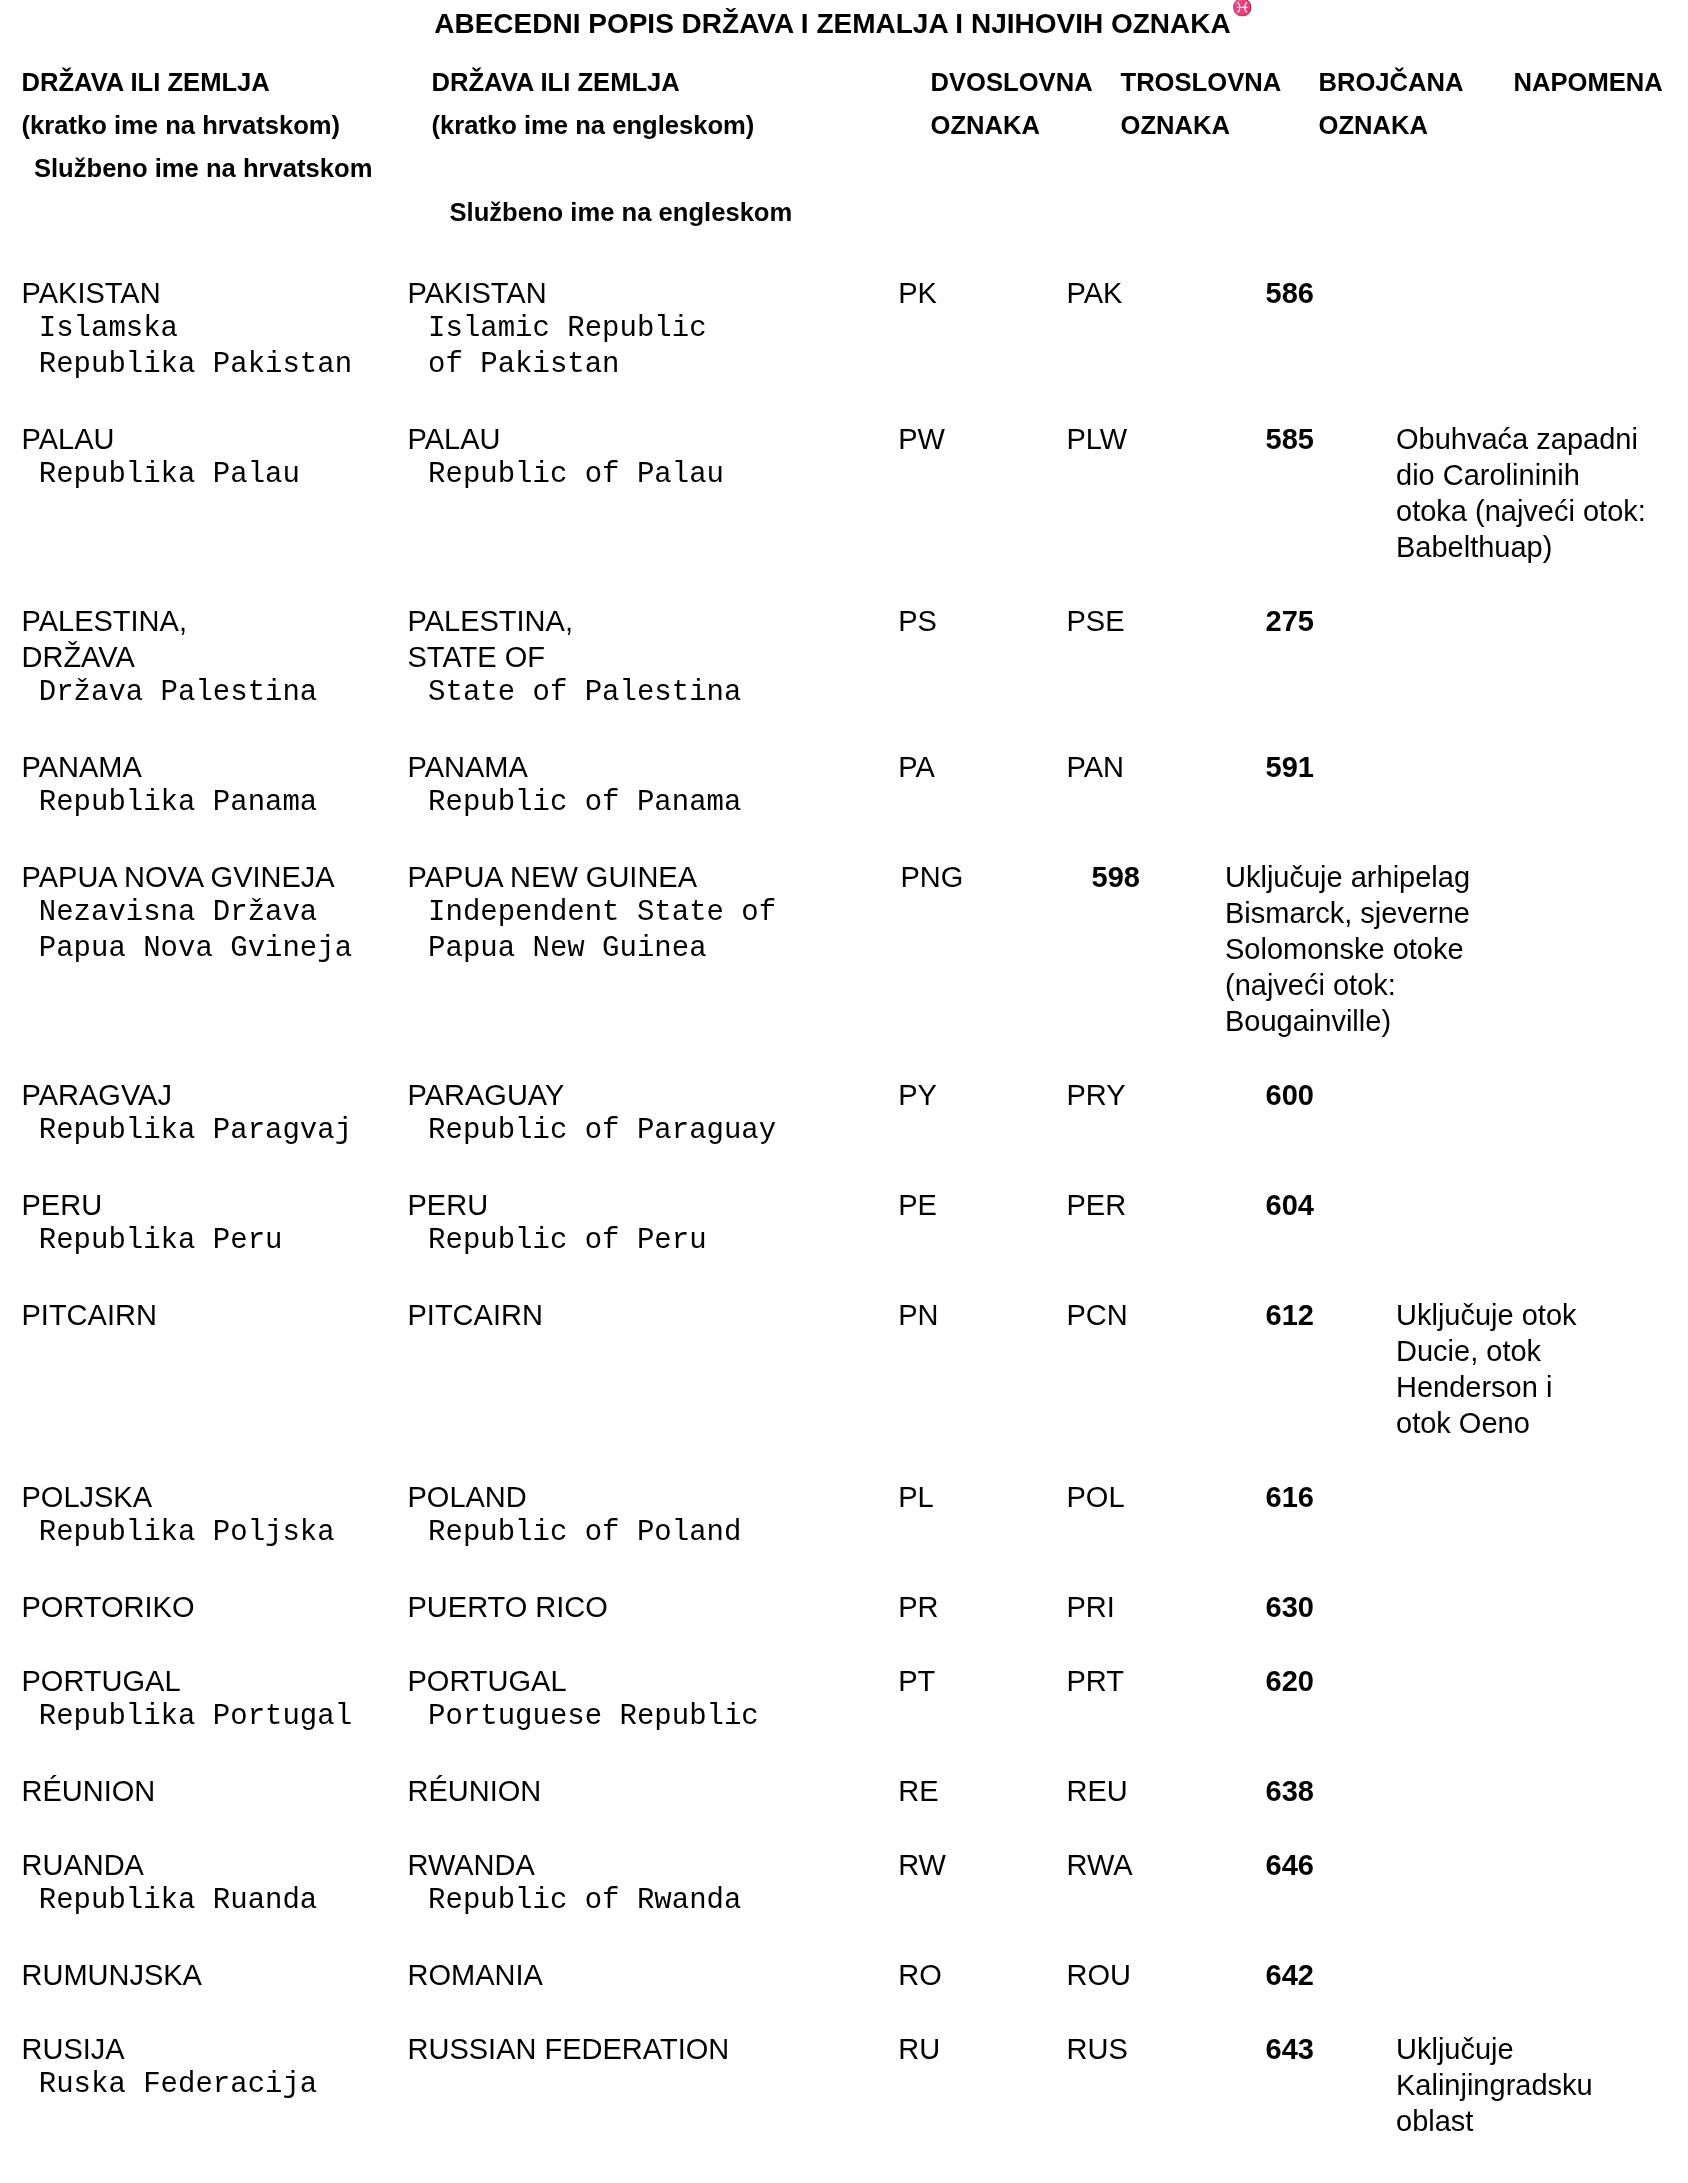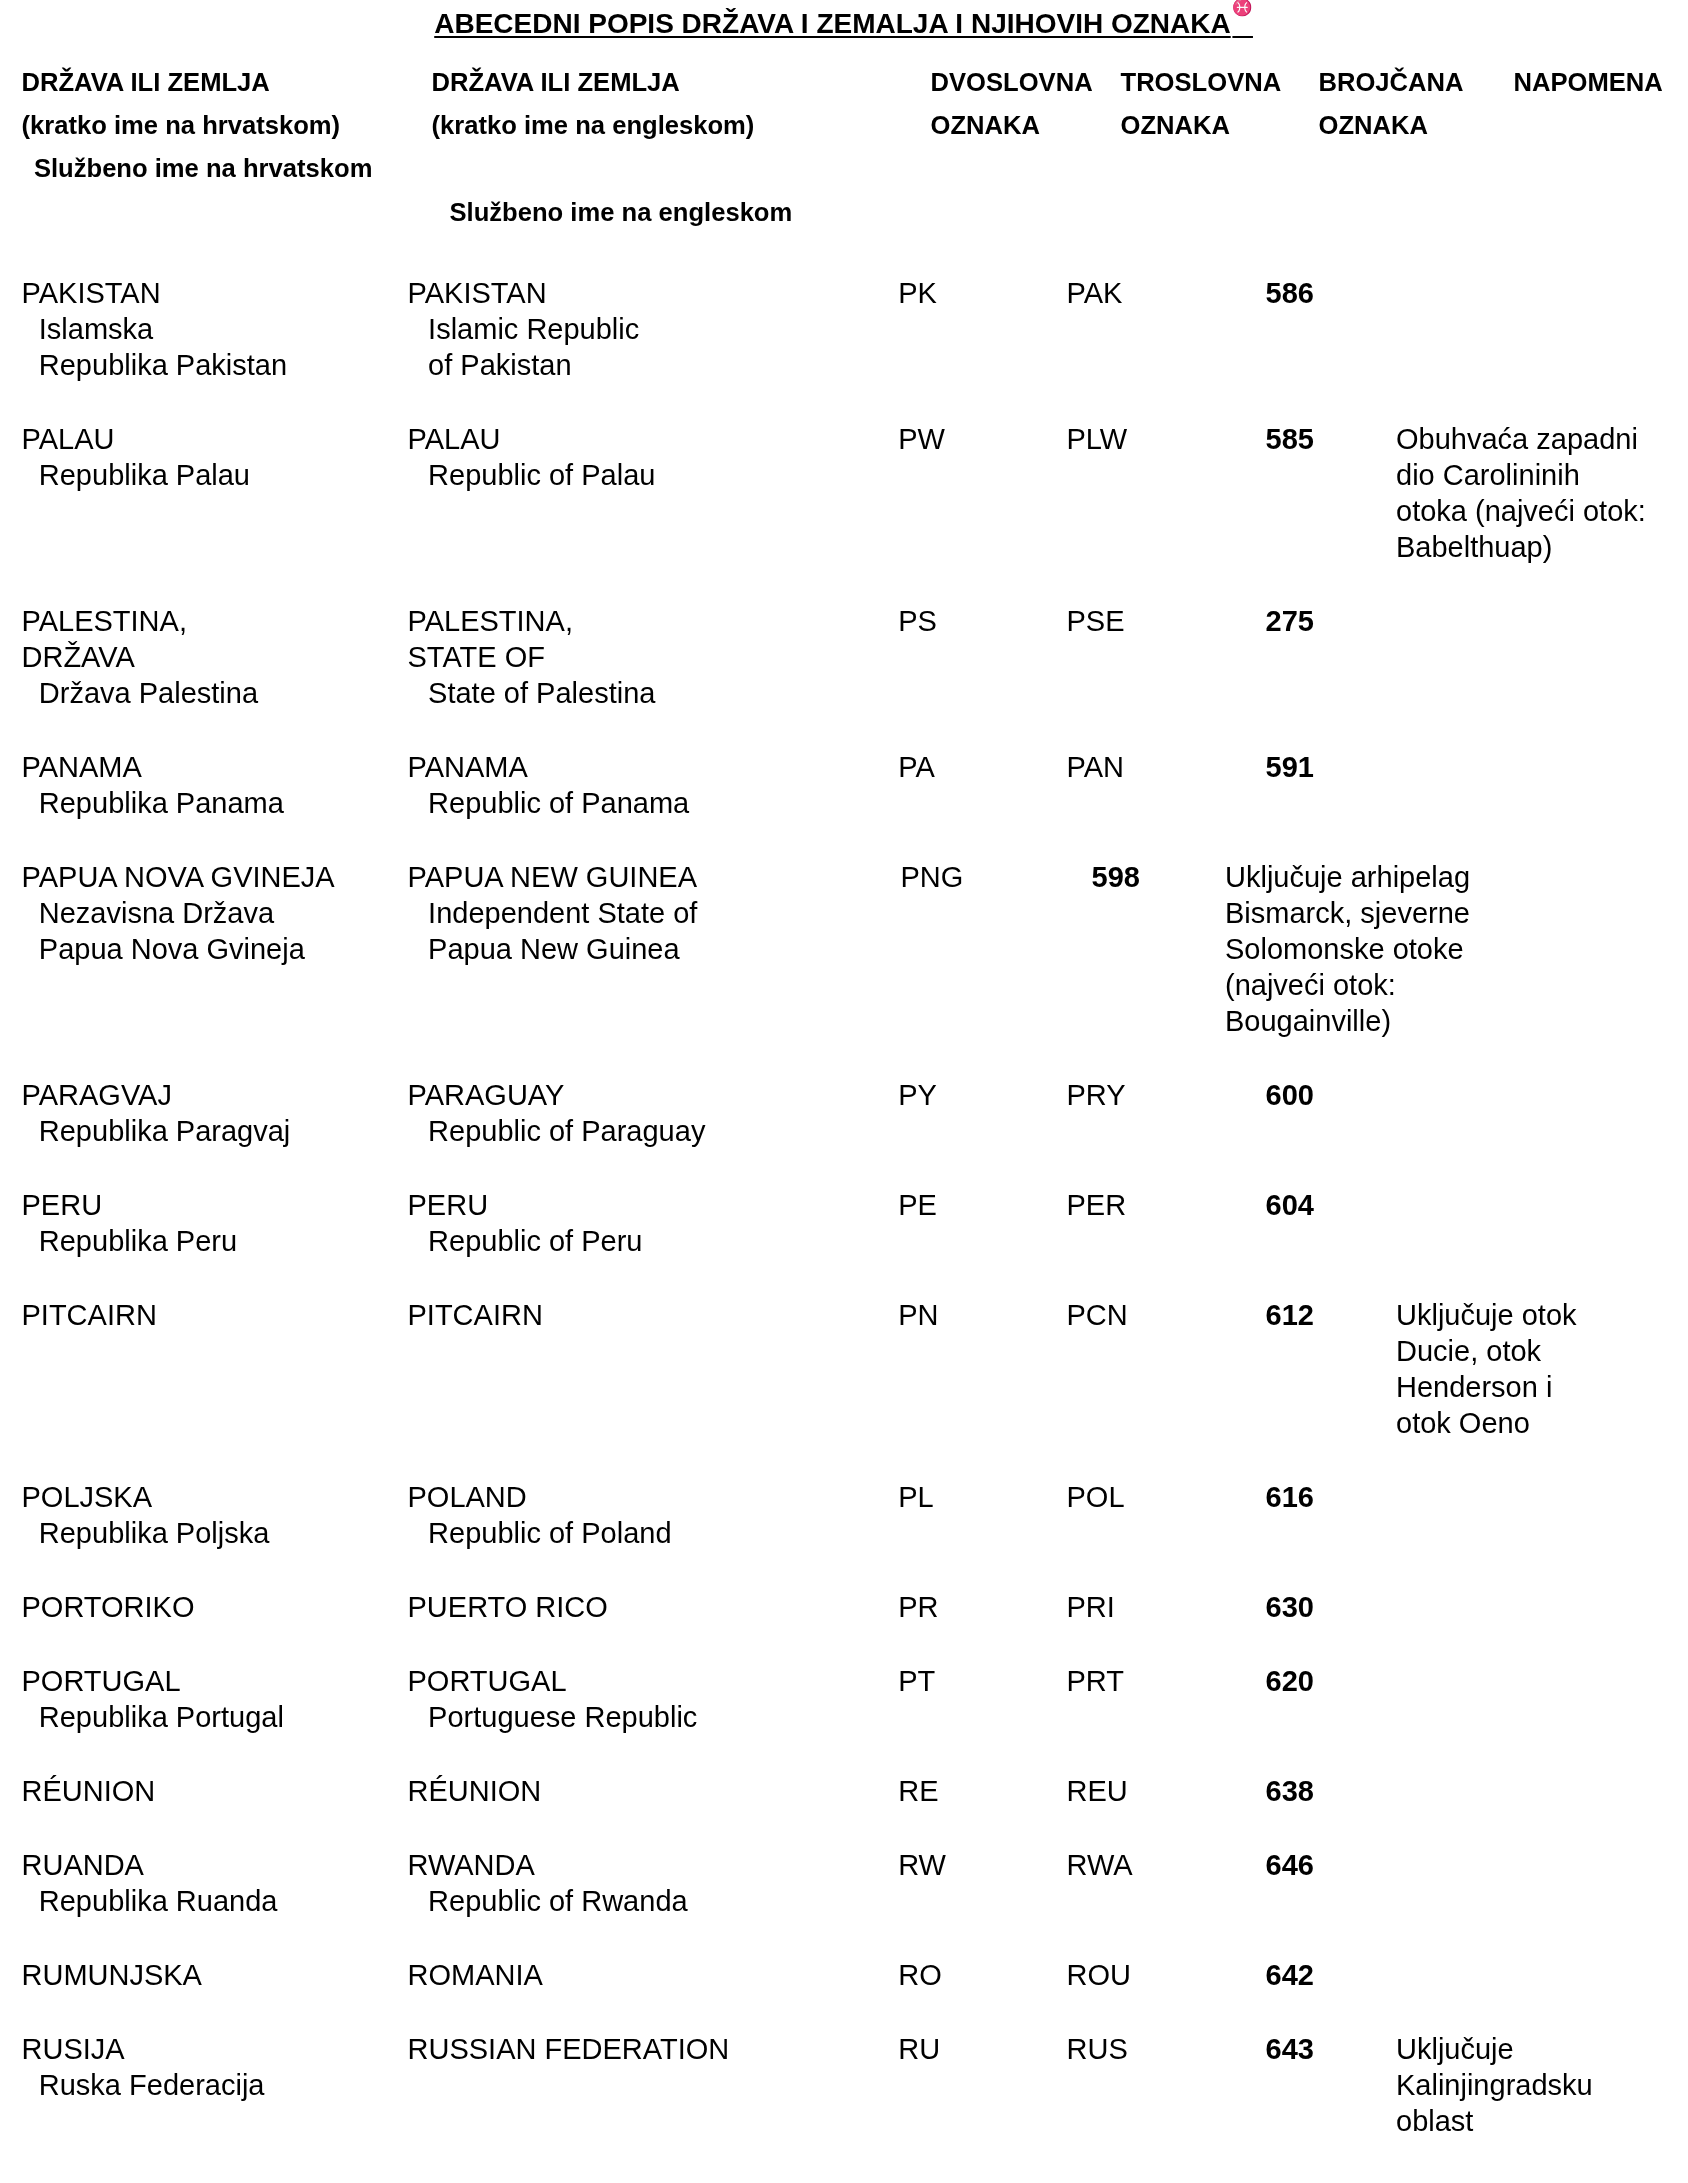--- a/index.html
+++ b/index.html
@@ -17,21 +17,20 @@
   .page {
     padding: 0 25px 0 21.5px;
   }
   .title {
     text-align: center;
     font-weight: bold;
     font-size: 28px;
     margin-top: 8.3px;
     height: 36px;
     white-space: nowrap;
-    text-decoration: underline;
   }
   .title sup {
     font-size: 16.5px;
     font-weight: bold;
     position: relative;
     top: -10px;
     left: 1.7px;
   }
   .grid {
     display: grid;
@@ -57,21 +56,21 @@
   .row {
     display: grid;
     grid-template-columns: 386px 475px 166px 174px 171px 1fr;
     margin-bottom: 38px;
   }
   .main-line, .sub-line, .code-line, .note-line {
     height: 36px;
     line-height: 36px;
     white-space: nowrap;
   }
-  .sub-line { padding-left: 17.3px; }
+  .sub-line { padding-left: 17.3px; font-family: Liberation Mono, monospace; }
   .sub-en   { padding-left: 20.6px; }
   .a2  { padding-left: 15.7px; }
   .a3  { padding-left: 18px; }
   .num { padding-left: 43px; font-weight: bold; }
   .note-line { padding-left: 2.5px; }
 </style>
 </head>
 <body>
 
 <div class="page">

